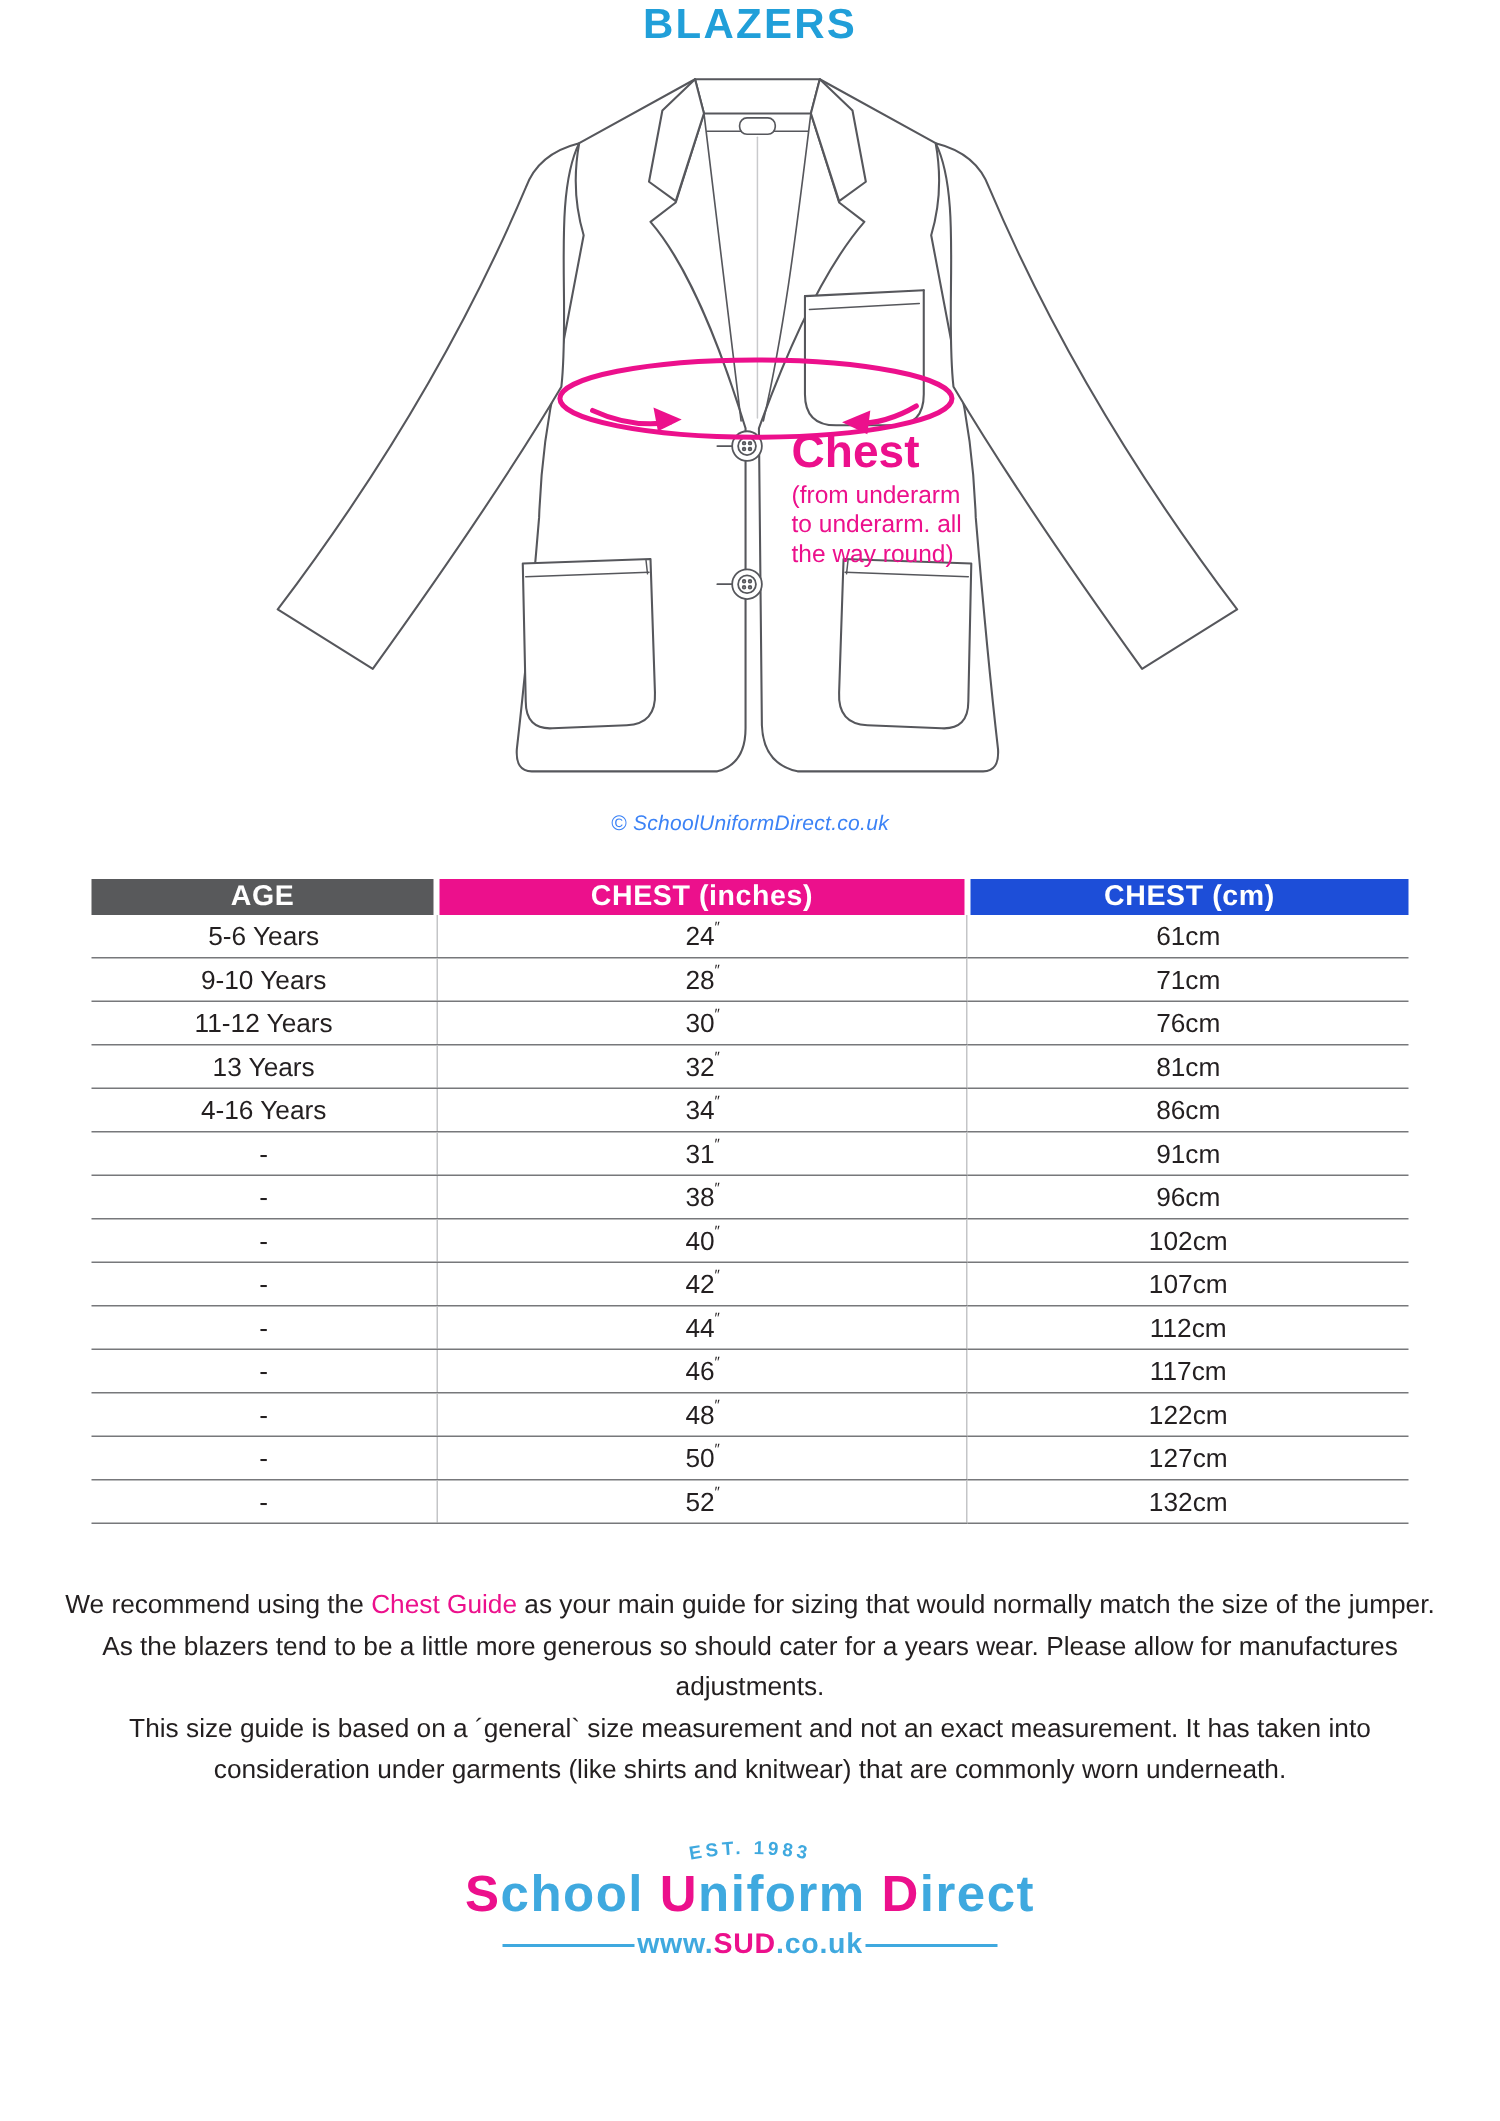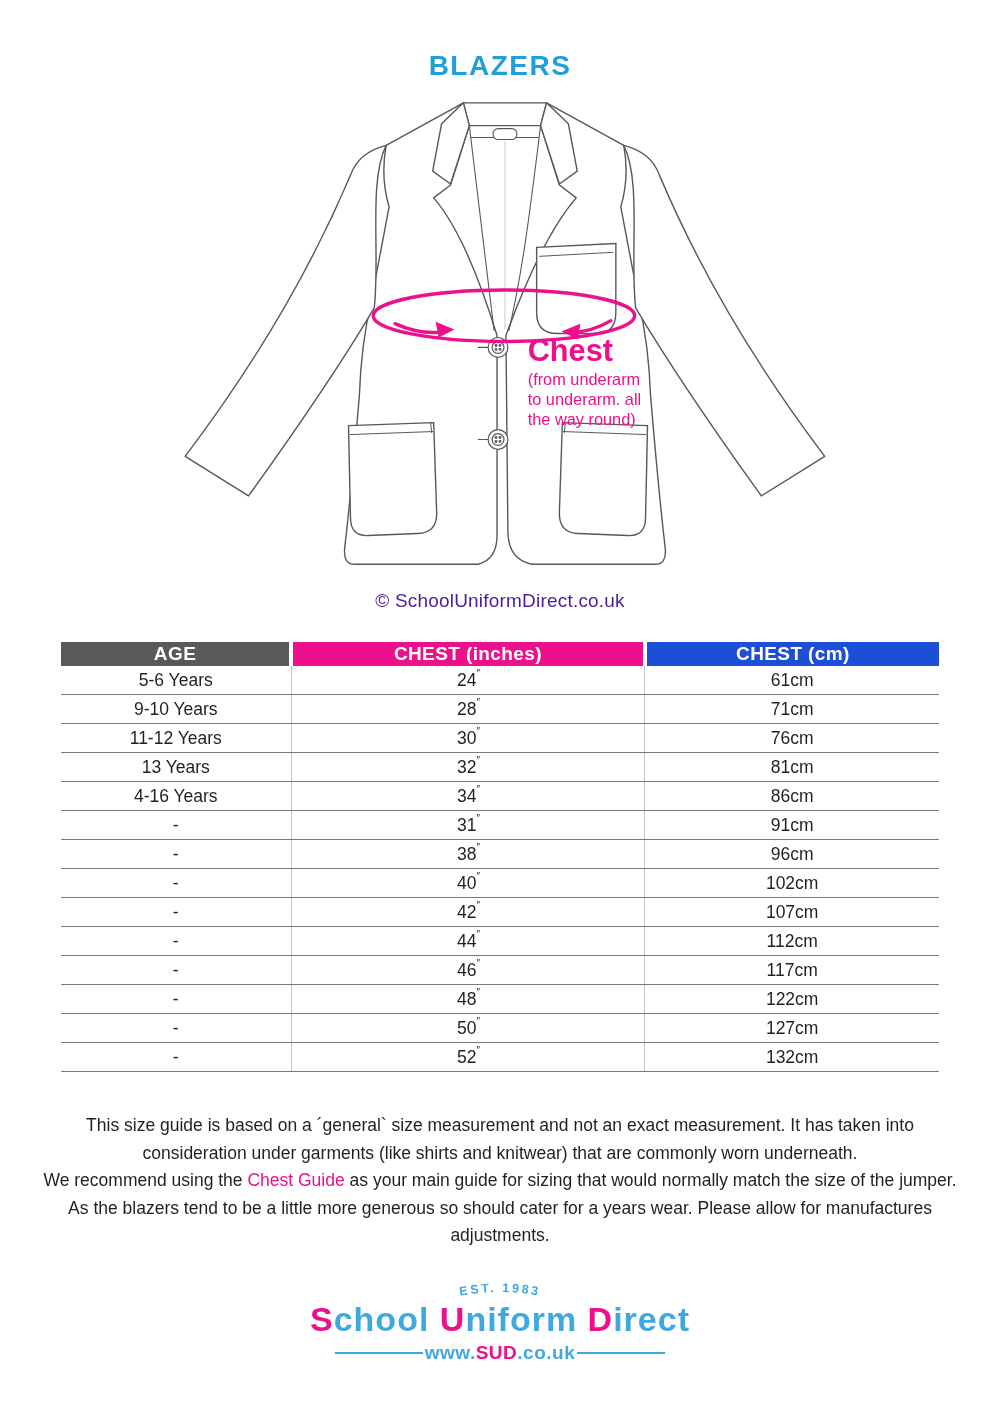--- a/index.html
+++ b/index.html
@@ -5,26 +5,26 @@
   :root{
     --pink:#EC108C; --blue:#219FD9; --logo-blue:#3FA9DF; --dark-gray:#58595B; --header-blue:#29ABE2;
   }
   *{margin:0;padding:0;box-sizing:border-box;}
   html,body{background:#ffffff;}
   .page{
     width:1000px;height:1414px;background:#fff;overflow:hidden;position:relative;
     font-family:"Liberation Sans",sans-serif;color:#231F20;
   }
   .title{
-    padding-top:50px;text-align:center;font-size:28px;font-weight:bold;
+    text-align:center;font-size:28px;font-weight:bold;
     letter-spacing:1.5px;color:var(--blue);
   }
   .diagram-wrap{width:680px;margin:6px auto 0;}
   .diagram-wrap svg{display:block;}
-  .copyright{text-align:center;color:#4c1d95;font-size:19px;margin-top:2px;letter-spacing:.2px;}
+  .copyright{text-align:center;color:#3b82f6;font-size:14px;margin-top:2px;letter-spacing:.2px;font-style:italic;}
   table.size-table{width:878px;margin:30px auto 0;border-collapse:collapse;table-layout:fixed;}
   table.size-table col.c1{width:26.2%;} table.size-table col.c2{width:40.3%;} table.size-table col.c3{width:33.5%;}
   table.size-table th{
     height:24px;color:#fff;font-size:19px;font-weight:bold;letter-spacing:.4px;text-align:center;
   }
   table.size-table thead th + th{border-left:4px solid #fff;}
   table.size-table td{
     text-align:center;font-size:17.5px;line-height:20px;padding:4px 0;
     border-bottom:1px solid #77787B;color:#231F20;
   }
@@ -205,22 +205,22 @@
         </tr>
         <tr>
           <td>-</td>
           <td><span>52</span><sup class="inch">″</sup></td>
           <td>132cm</td>
         </tr>
       </tbody>
   </table>
 
   <div class="notes">
+    <p><span>We recommend using the </span><span class="c-pink">Chest Guide</span><span> as your main guide for sizing that would normally match the size of the jumper. As the blazers tend to be a little more generous so should cater for a years wear. Please allow for manufactures adjustments.</span></p>
     <p><span>This size guide is based on a ´general` size measurement and not an exact measurement. It has taken into consideration under garments (like shirts and knitwear) that are commonly worn underneath.</span></p>
-    <p><span>We recommend using the </span><span class="c-pink">Chest Guide</span><span> as your main guide for sizing that would normally match the size of the jumper. As the blazers tend to be a little more generous so should cater for a years wear. Please allow for manufactures adjustments.</span></p>
   </div>
 
   <div class="logo">
     <div class="logo-est">
       <svg width="220" height="30" viewBox="0 0 220 30">
         <path id="estArc" d="M40,28 Q110,4 180,28" fill="none" stroke="none"></path>
         <text font-size="12.5" font-weight="bold" letter-spacing="2.5" fill="var(--logo-blue)" font-family="Liberation Sans, sans-serif" text-anchor="middle">
           <textPath href="#estArc" startOffset="50%">EST. 1983</textPath>
         </text>
       </svg>

